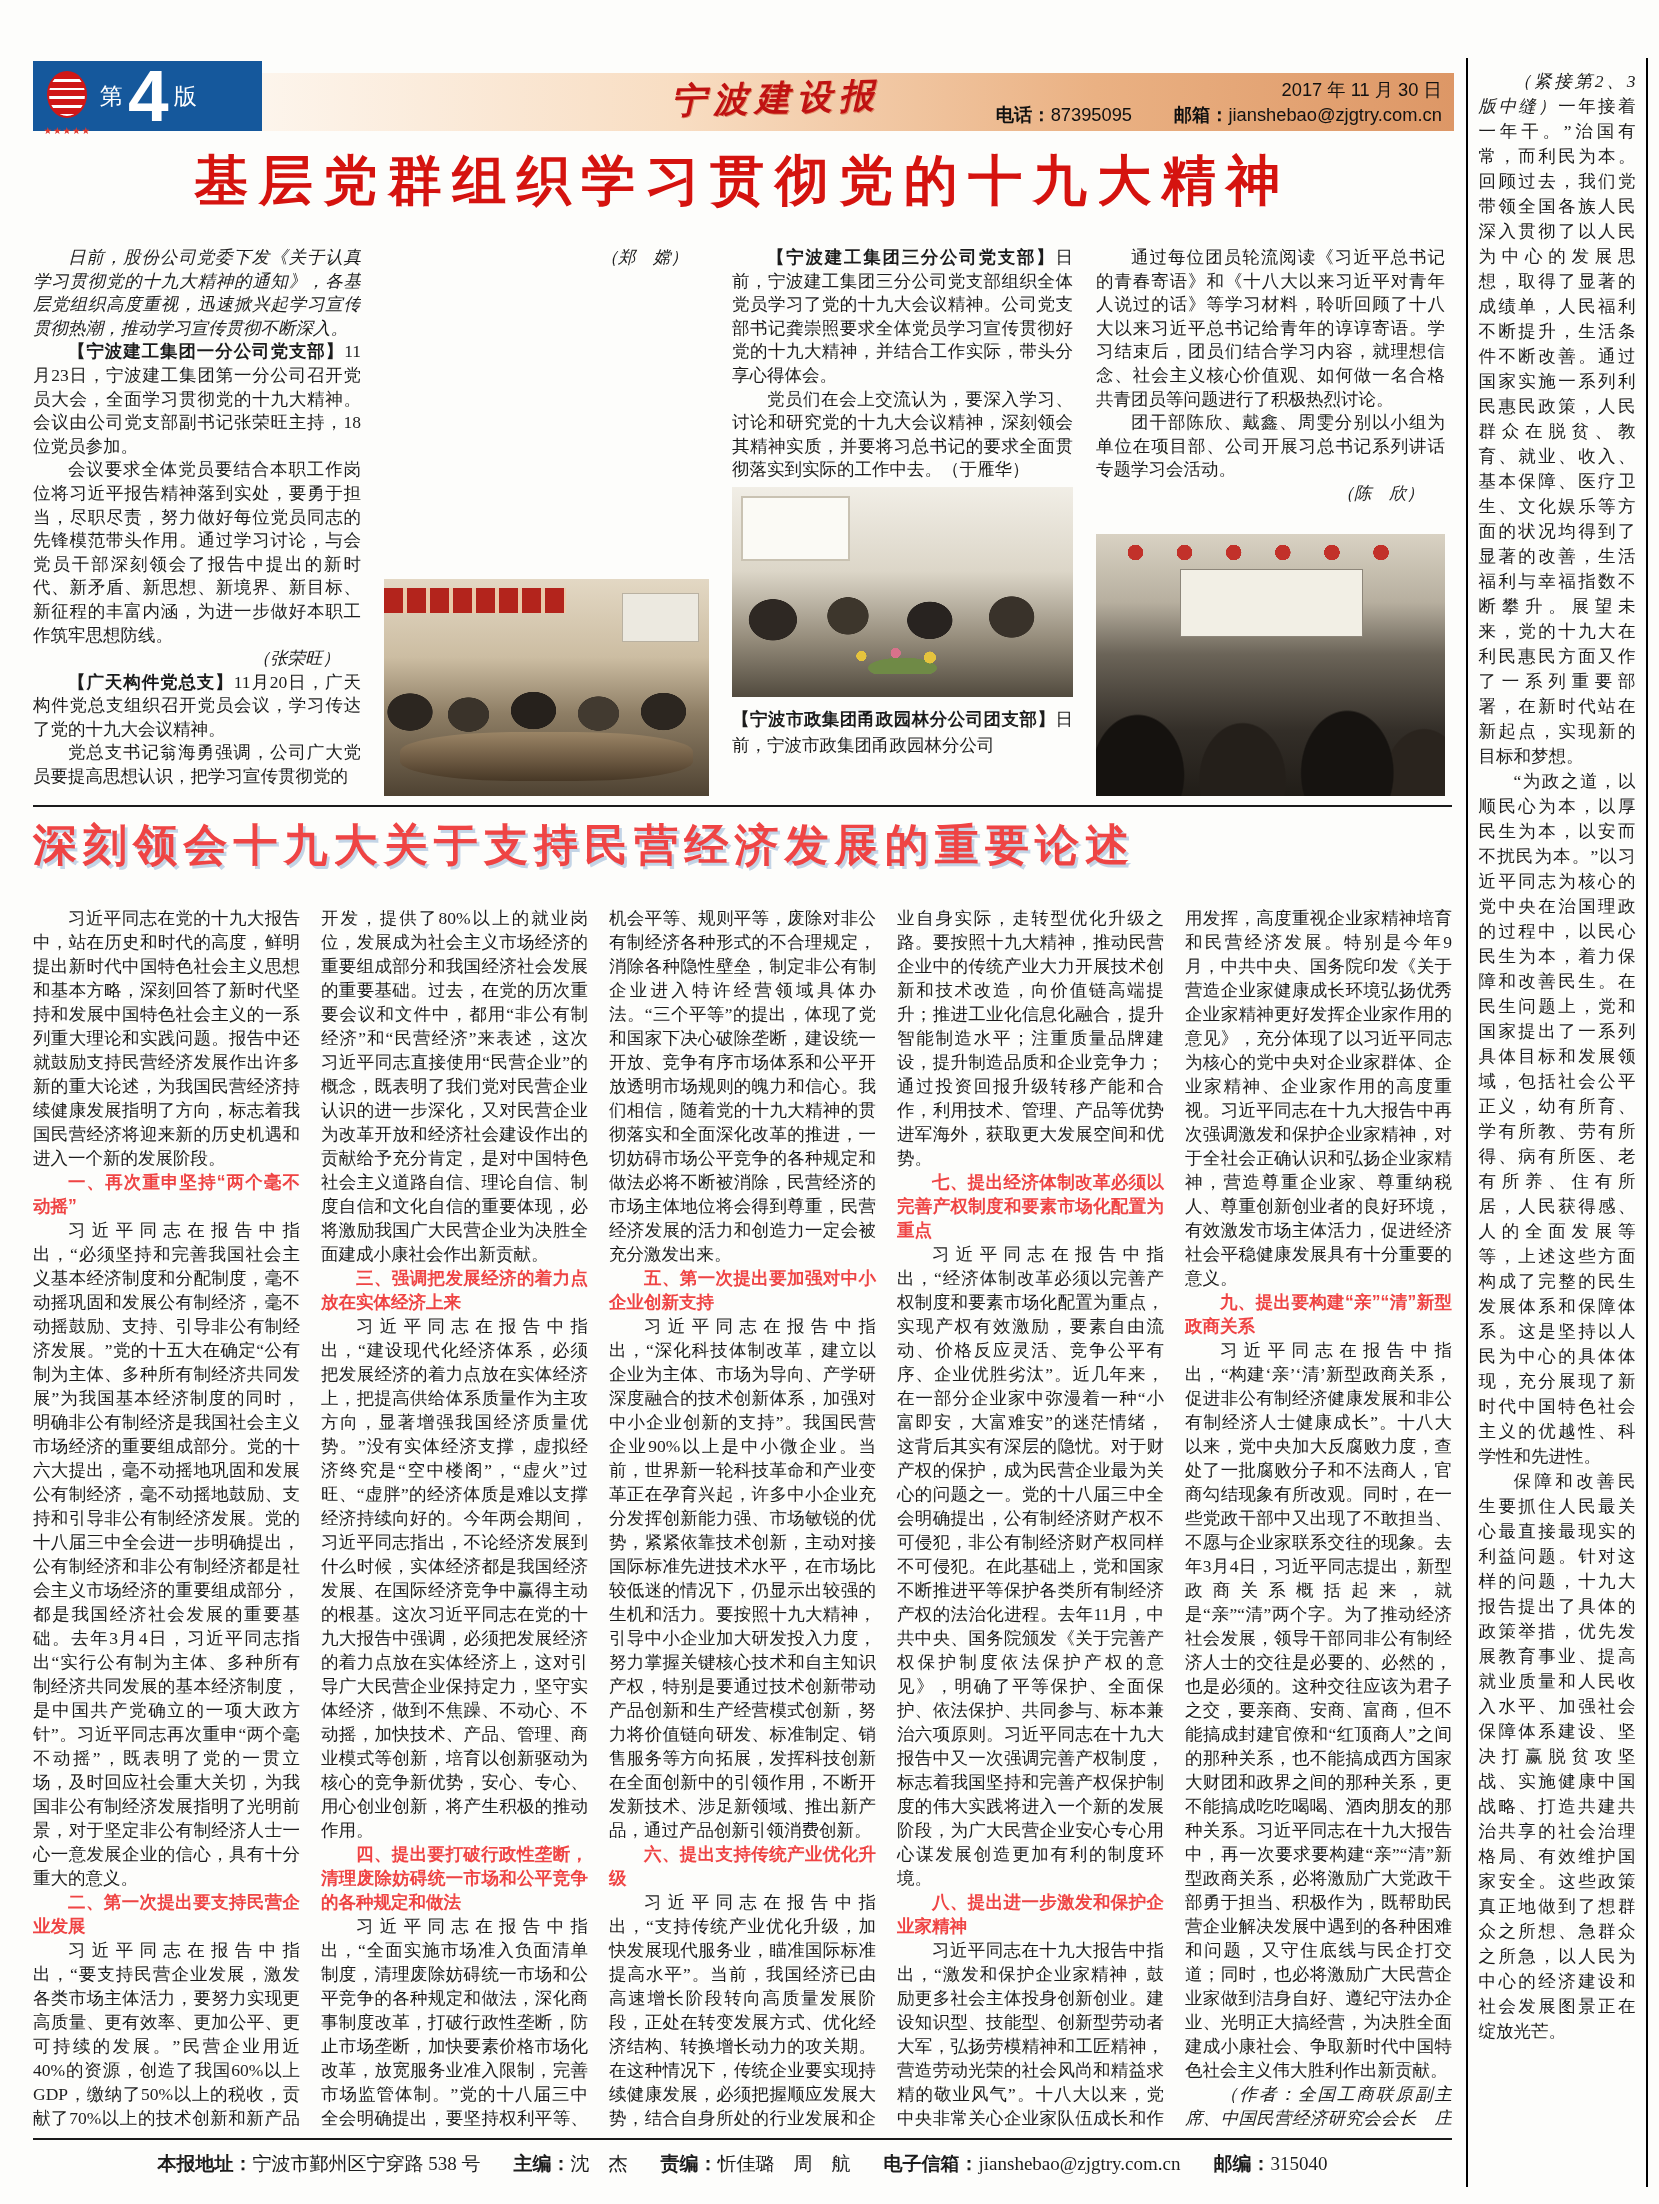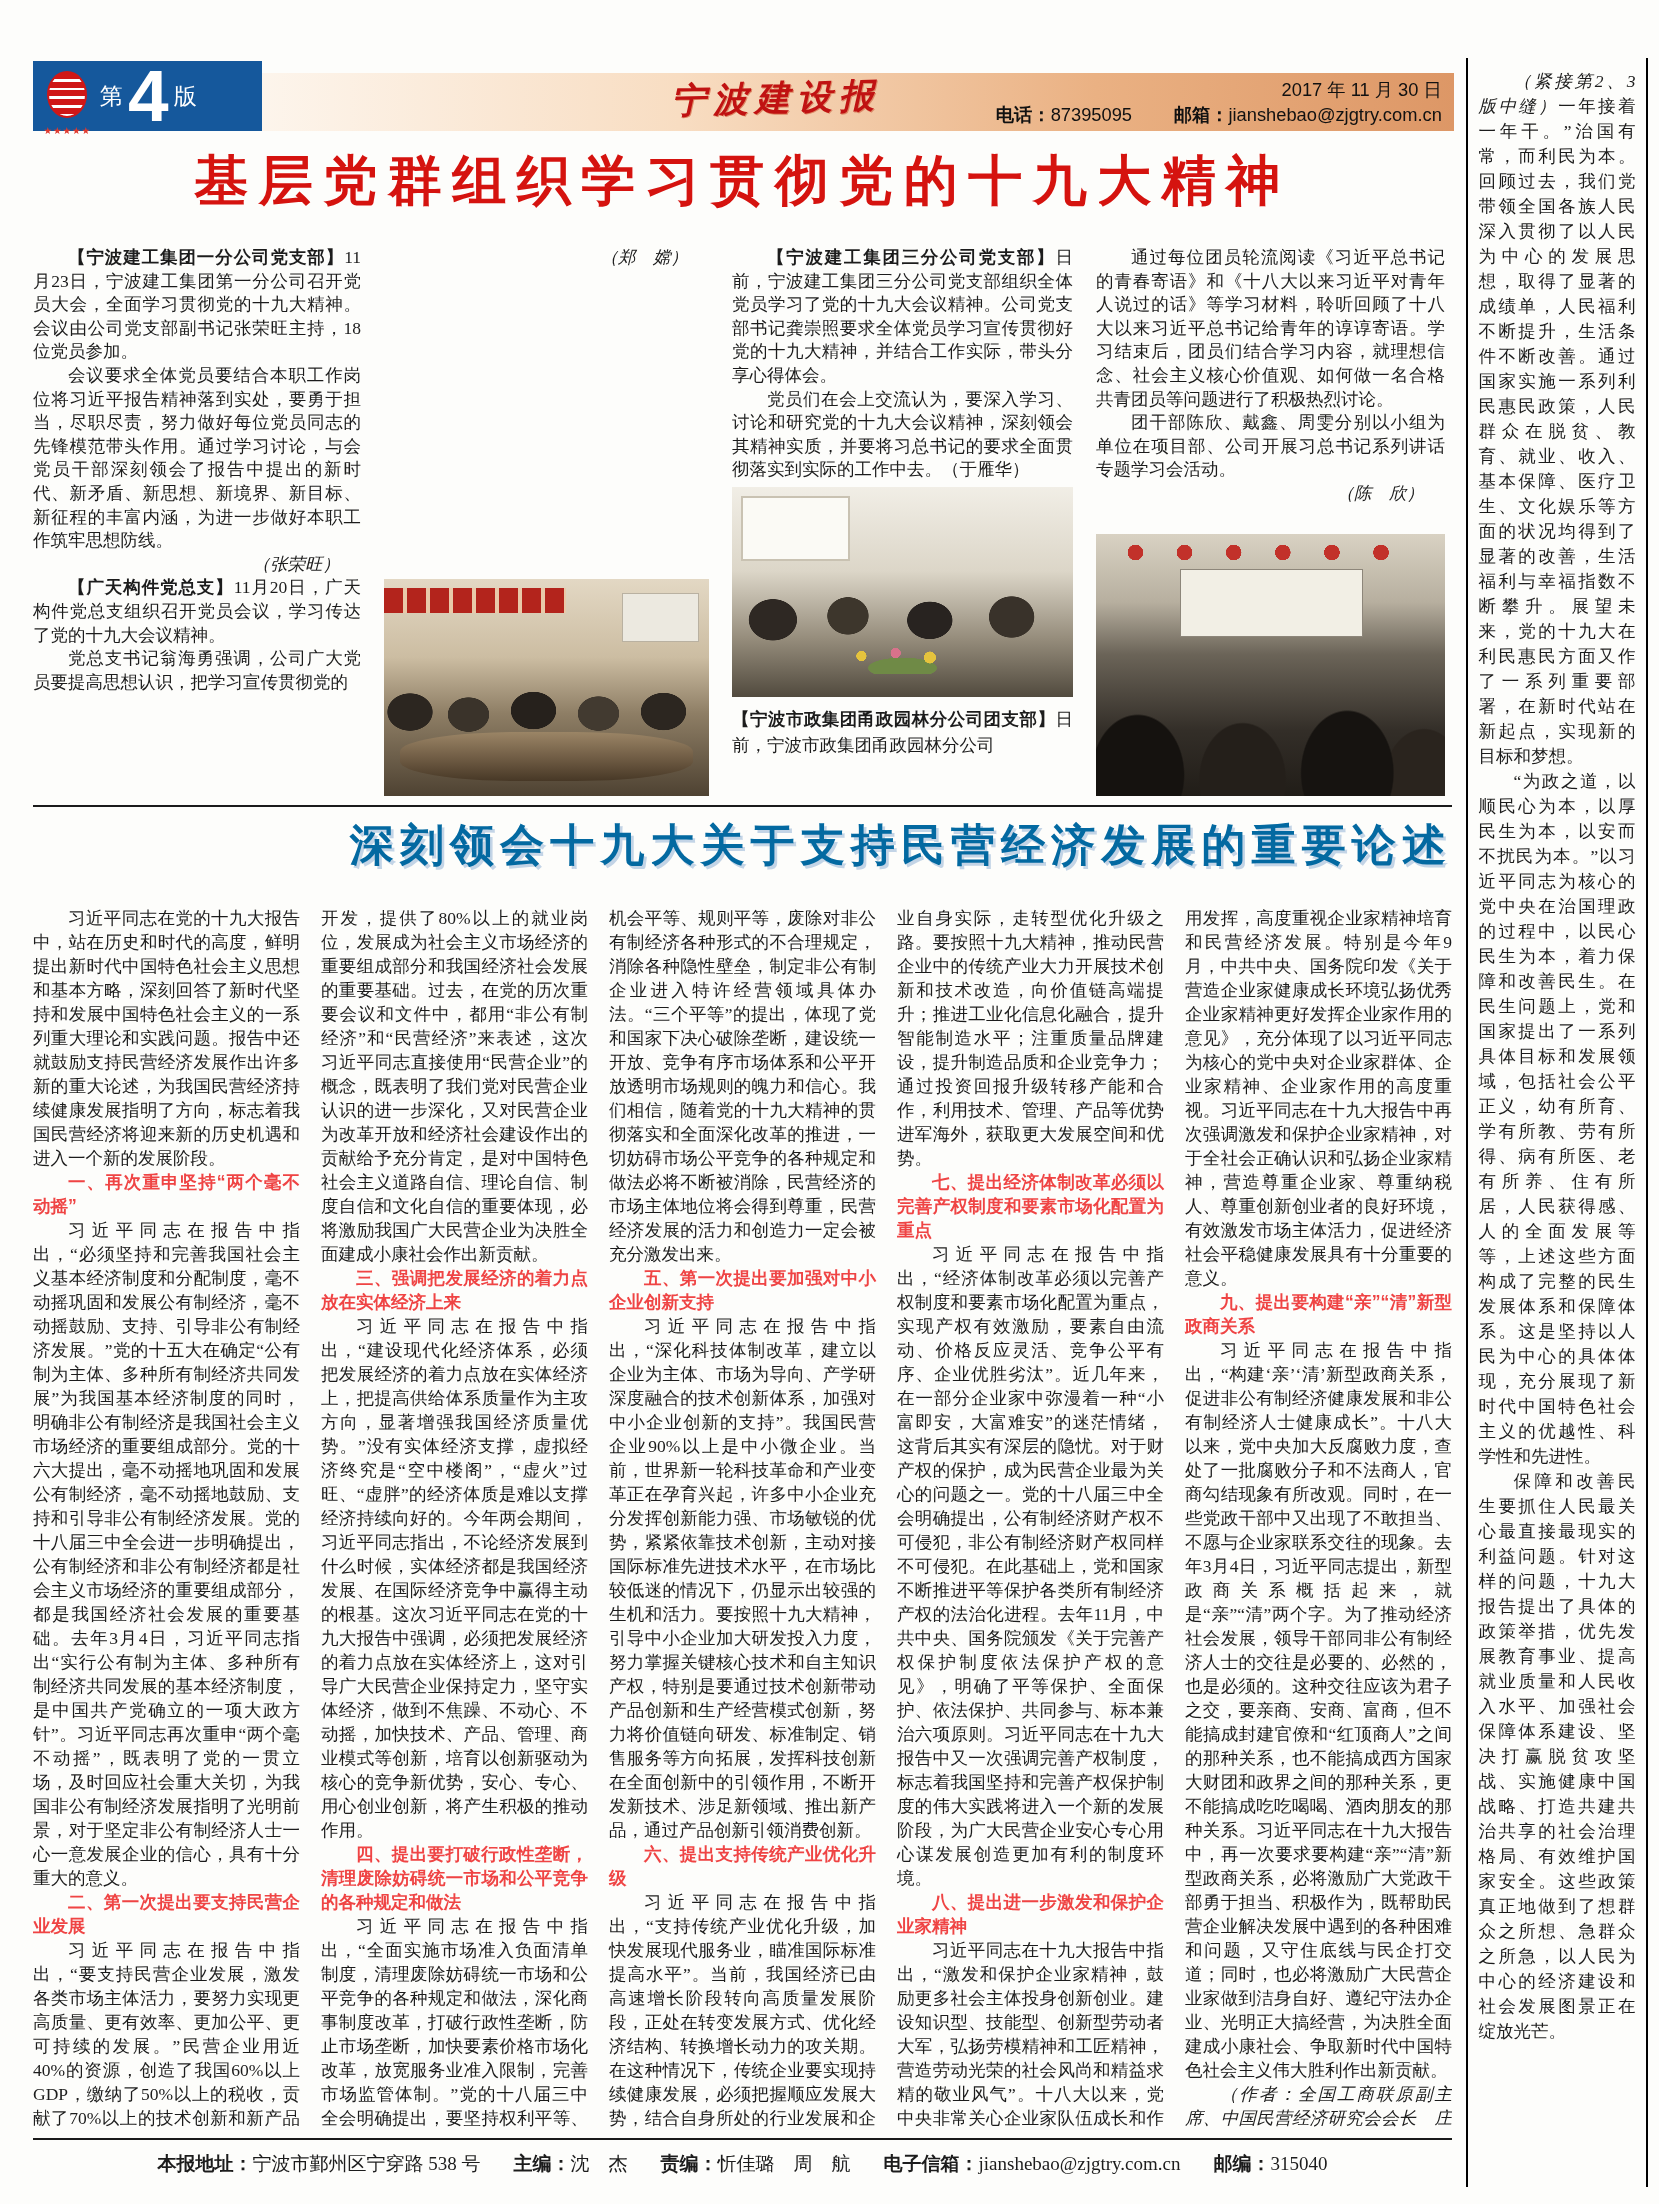--- a/index.html
+++ b/index.html
@@ -74,22 +74,22 @@
   .phC .screen{position:absolute;top:35px;left:24%;width:52%;height:66px;background:#f2efe5;border:1.7px solid #8d867a;}
   .phC .crowd{position:absolute;left:0;right:0;bottom:0;height:105px;
     background:radial-gradient(ellipse 47px 61px at 12% 80%,#15120f 97%,transparent),
                radial-gradient(ellipse 44px 58px at 42% 85%,#241f1a 97%,transparent),
                radial-gradient(ellipse 47px 63px at 72% 78%,#161310 97%,transparent),
                radial-gradient(ellipse 40px 52px at 94% 85%,#2a241e 97%,transparent);}
   .caption{margin-top:8.7px;font-family:"Liberation Sans",sans-serif;font-size:17.5px;line-height:26px;text-align:justify;}
   .caption .cap-lead{font-weight:bold;}
   
   .rule{left:33px;top:805px;width:1419px;border-top:2.6px solid #1b1b1b;height:0;}
-  .headline2{left:33px;top:816px;width:1419px;text-align:right;
-    font-family:"Liberation Sans",sans-serif;font-weight:bold;font-size:44px;color:#0369a1;letter-spacing:6.1px;
+  .headline2{left:33px;top:816px;width:1419px;text-align:left;
+    font-family:"Liberation Sans",sans-serif;font-weight:bold;font-size:44px;color:#ef4444;letter-spacing:6.1px;
     text-shadow:2.6px 2.6px 0 #c3d4e6;}
   .bot-cols{left:33px;top:906px;width:1419px;height:1230px;column-count:5;column-gap:21px;
     overflow:hidden;font-size:17.5px;line-height:24px;text-align:justify;}
   .bot-cols p{margin:0;text-indent:2em;}
   .subhead{font-family:"Liberation Sans",sans-serif;font-weight:bold;color:#ef4444;}
   .author2{font-style:italic;}
   
   .footer{left:33px;top:2138px;width:1419px;border-top:2.6px solid #1b1b1b;padding-top:10.5px;
     display:flex;justify-content:center;gap:33px;font-size:19px;}
   .footer .seg b{font-family:"Liberation Sans",sans-serif;font-weight:bold;}
@@ -123,20 +123,21 @@
       　　<b>邮箱：</b><span>jianshebao@zjgtry.com.cn</span>
     </div>
   </div>
 </div>
 
 <div class="abs headline1">基层党群组织学习贯彻党的十九大精神</div>
 
 <div class="abs top-grid">
 
   <div class="tcol">
+    <p class="kai">日前，股份公司党委下发《关于认真学习贯彻党的十九大精神的通知》，各基层党组织高度重视，迅速掀兴起学习宣传贯彻热潮，推动学习宣传贯彻不断深入。</p>
     <p><span class="lead">【宁波建工集团一分公司党支部】</span><span>11月23日，宁波建工集团第一分公司召开党员大会，全面学习贯彻党的十九大精神。会议由公司党支部副书记张荣旺主持，18位党员参加。</span></p>
     <p>会议要求全体党员要结合本职工作岗位将习近平报告精神落到实处，要勇于担当，尽职尽责，努力做好每位党员同志的先锋模范带头作用。通过学习讨论，与会党员干部深刻领会了报告中提出的新时代、新矛盾、新思想、新境界、新目标、新征程的丰富内涵，为进一步做好本职工作筑牢思想防线。</p>
     <p class="byline">（张荣旺）</p>
     <p><span class="lead">【广天构件党总支】</span><span>11月20日，广天构件党总支组织召开党员会议，学习传达了党的十九大会议精神。</span></p>
     <p>党总支书记翁海勇强调，公司广大党员要提高思想认识，把学习宣传贯彻党的</p>
   </div>
 
   <div class="tcol">
     <p class="byline">（郑　嫦）</p>
     <div class="ph phA">

